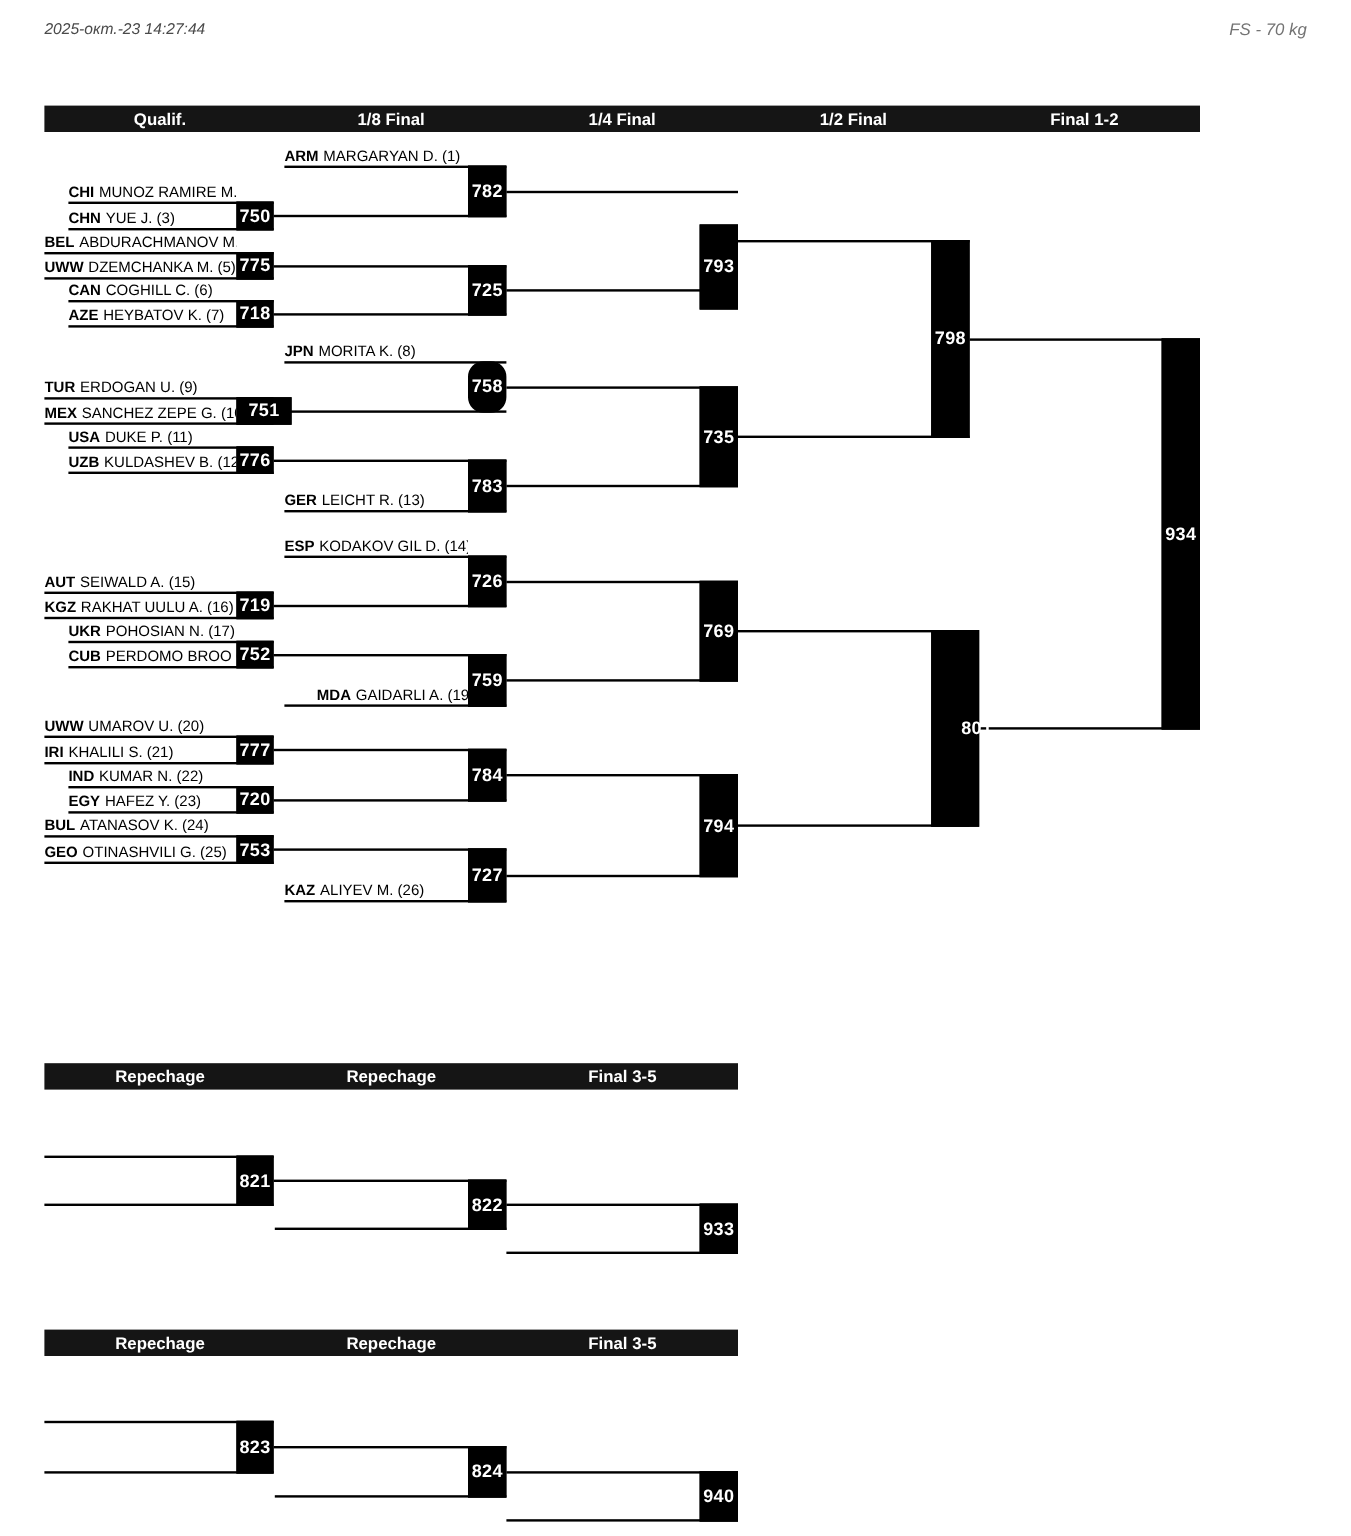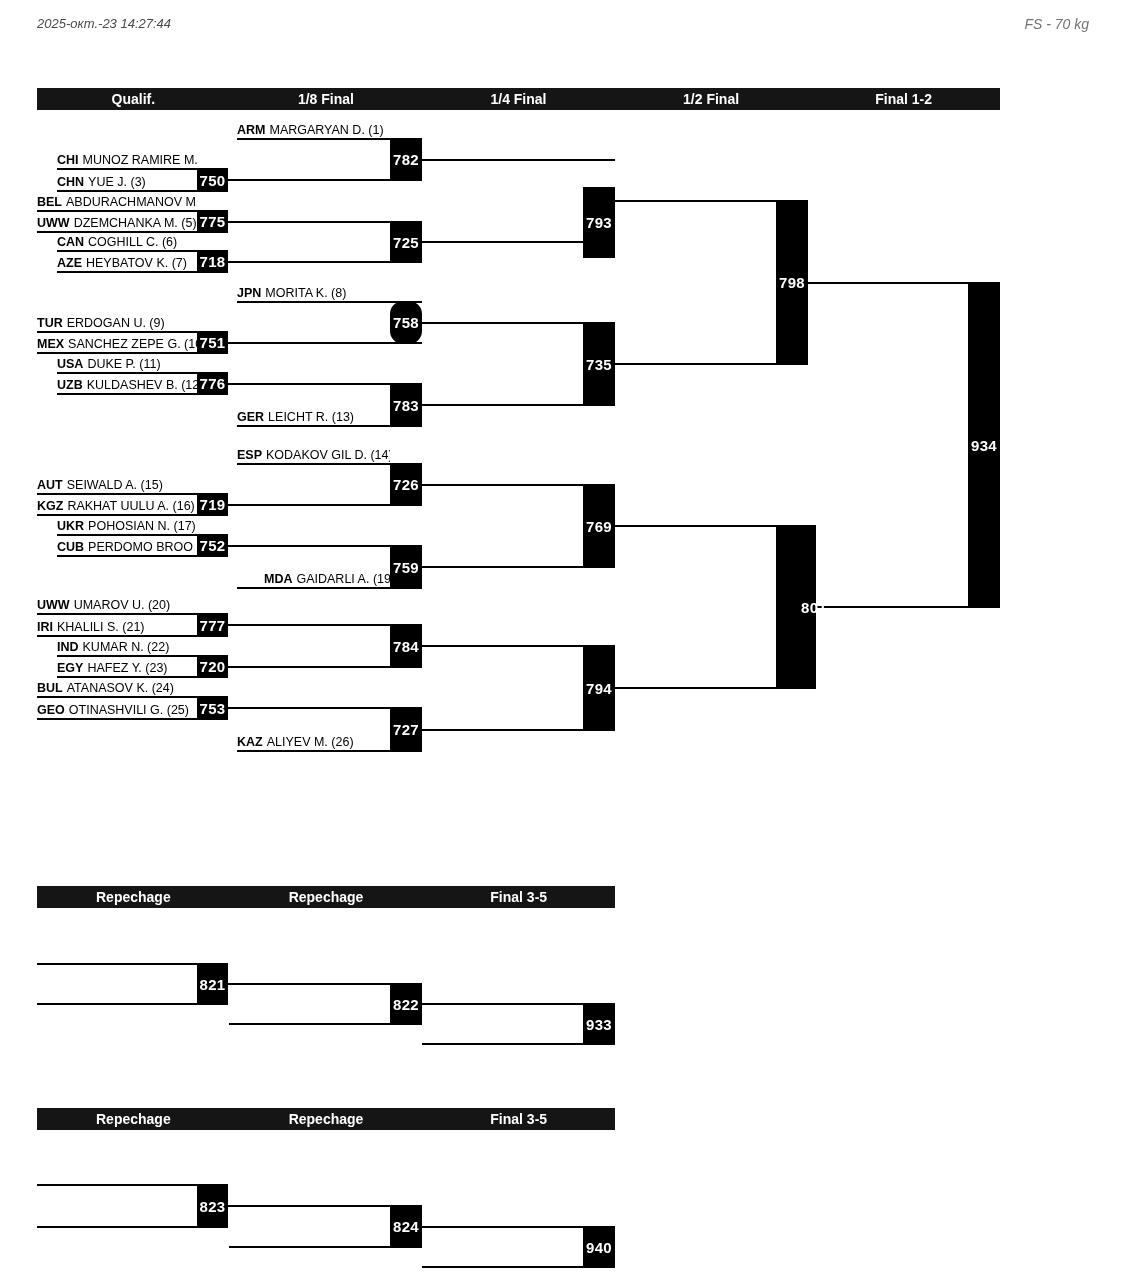--- a/index.html
+++ b/index.html
@@ -106,21 +106,21 @@
       </div>
       <div class="hline" style="left: 228px; top: 179px; width: 194px;"></div>
       <div class="mbox" style="left: 197px; top: 210px; width: 31px; height: 23px;">
         <span>775</span>
       </div>
       <div class="hline" style="left: 228px; top: 221px; width: 194px;"></div>
       <div class="mbox" style="left: 197px; top: 250px; width: 31px; height: 23px;">
         <span>718</span>
       </div>
       <div class="hline" style="left: 228px; top: 261px; width: 194px;"></div>
-      <div class="mbox" style="left: 197px; top: 331px; width: 31px; height: 23px;">
+      <div class="mbox" style="left: 197px; top: 331px; width: 46px; height: 23px;">
         <span>751</span>
       </div>
       <div class="hline" style="left: 228px; top: 342px; width: 194px;"></div>
       <div class="mbox" style="left: 197px; top: 372px; width: 31px; height: 23px;">
         <span>776</span>
       </div>
       <div class="hline" style="left: 228px; top: 383px; width: 194px;"></div>
       <div class="mbox" style="left: 197px; top: 493px; width: 31px; height: 23px;">
         <span>719</span>
       </div>

